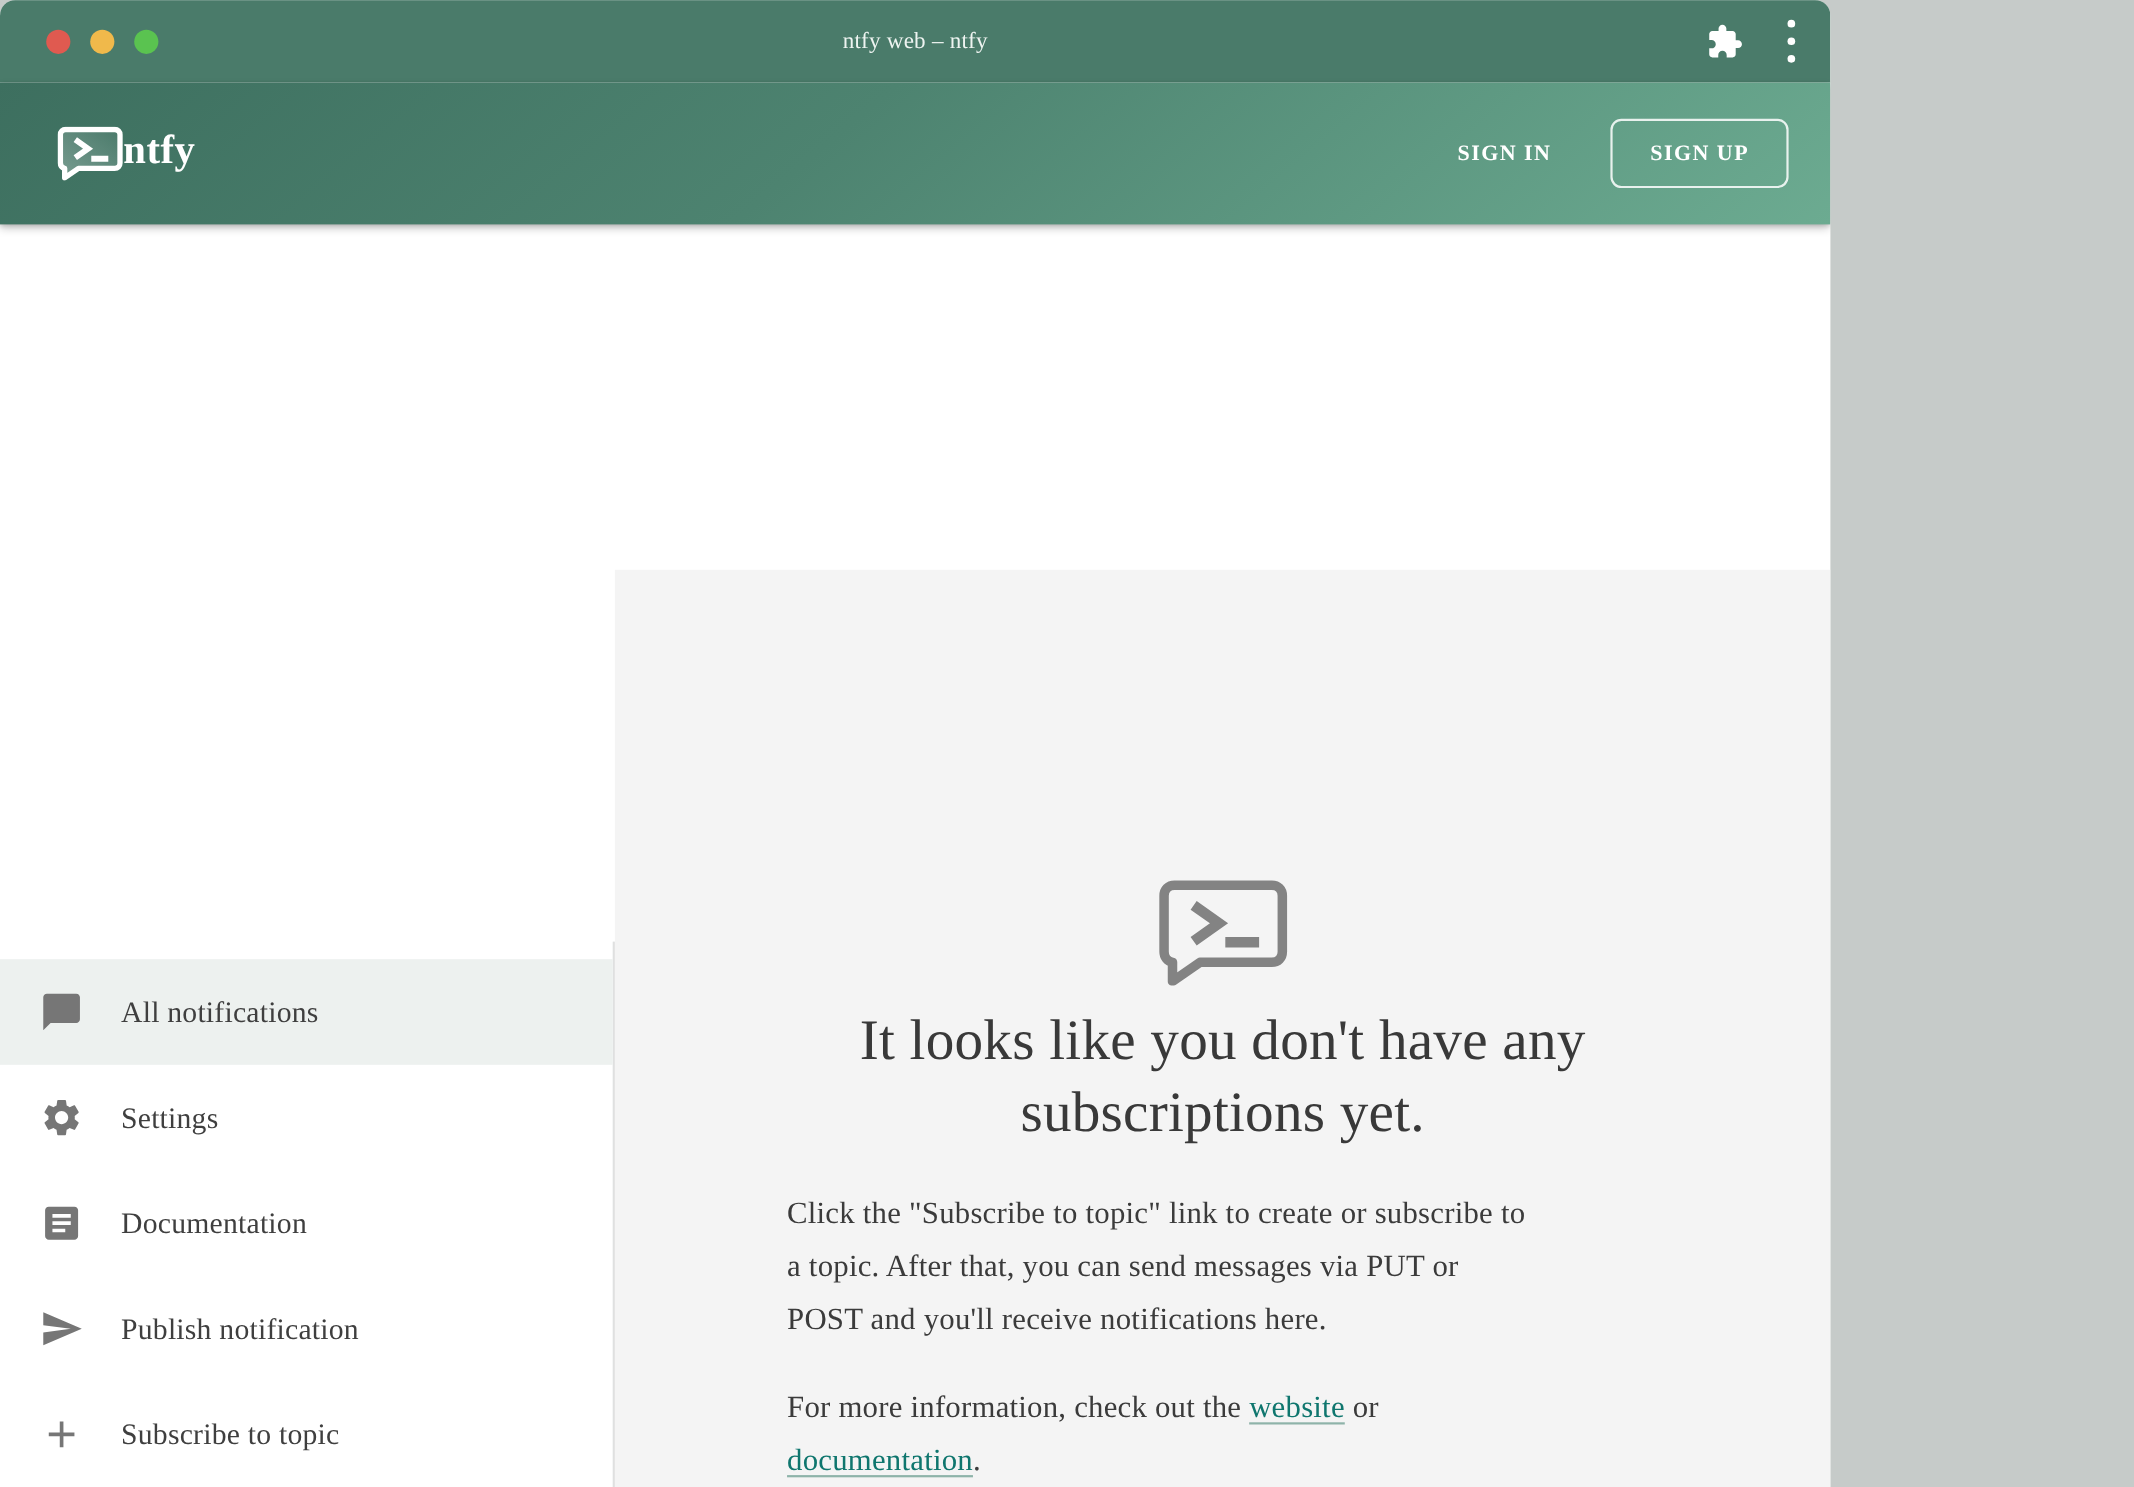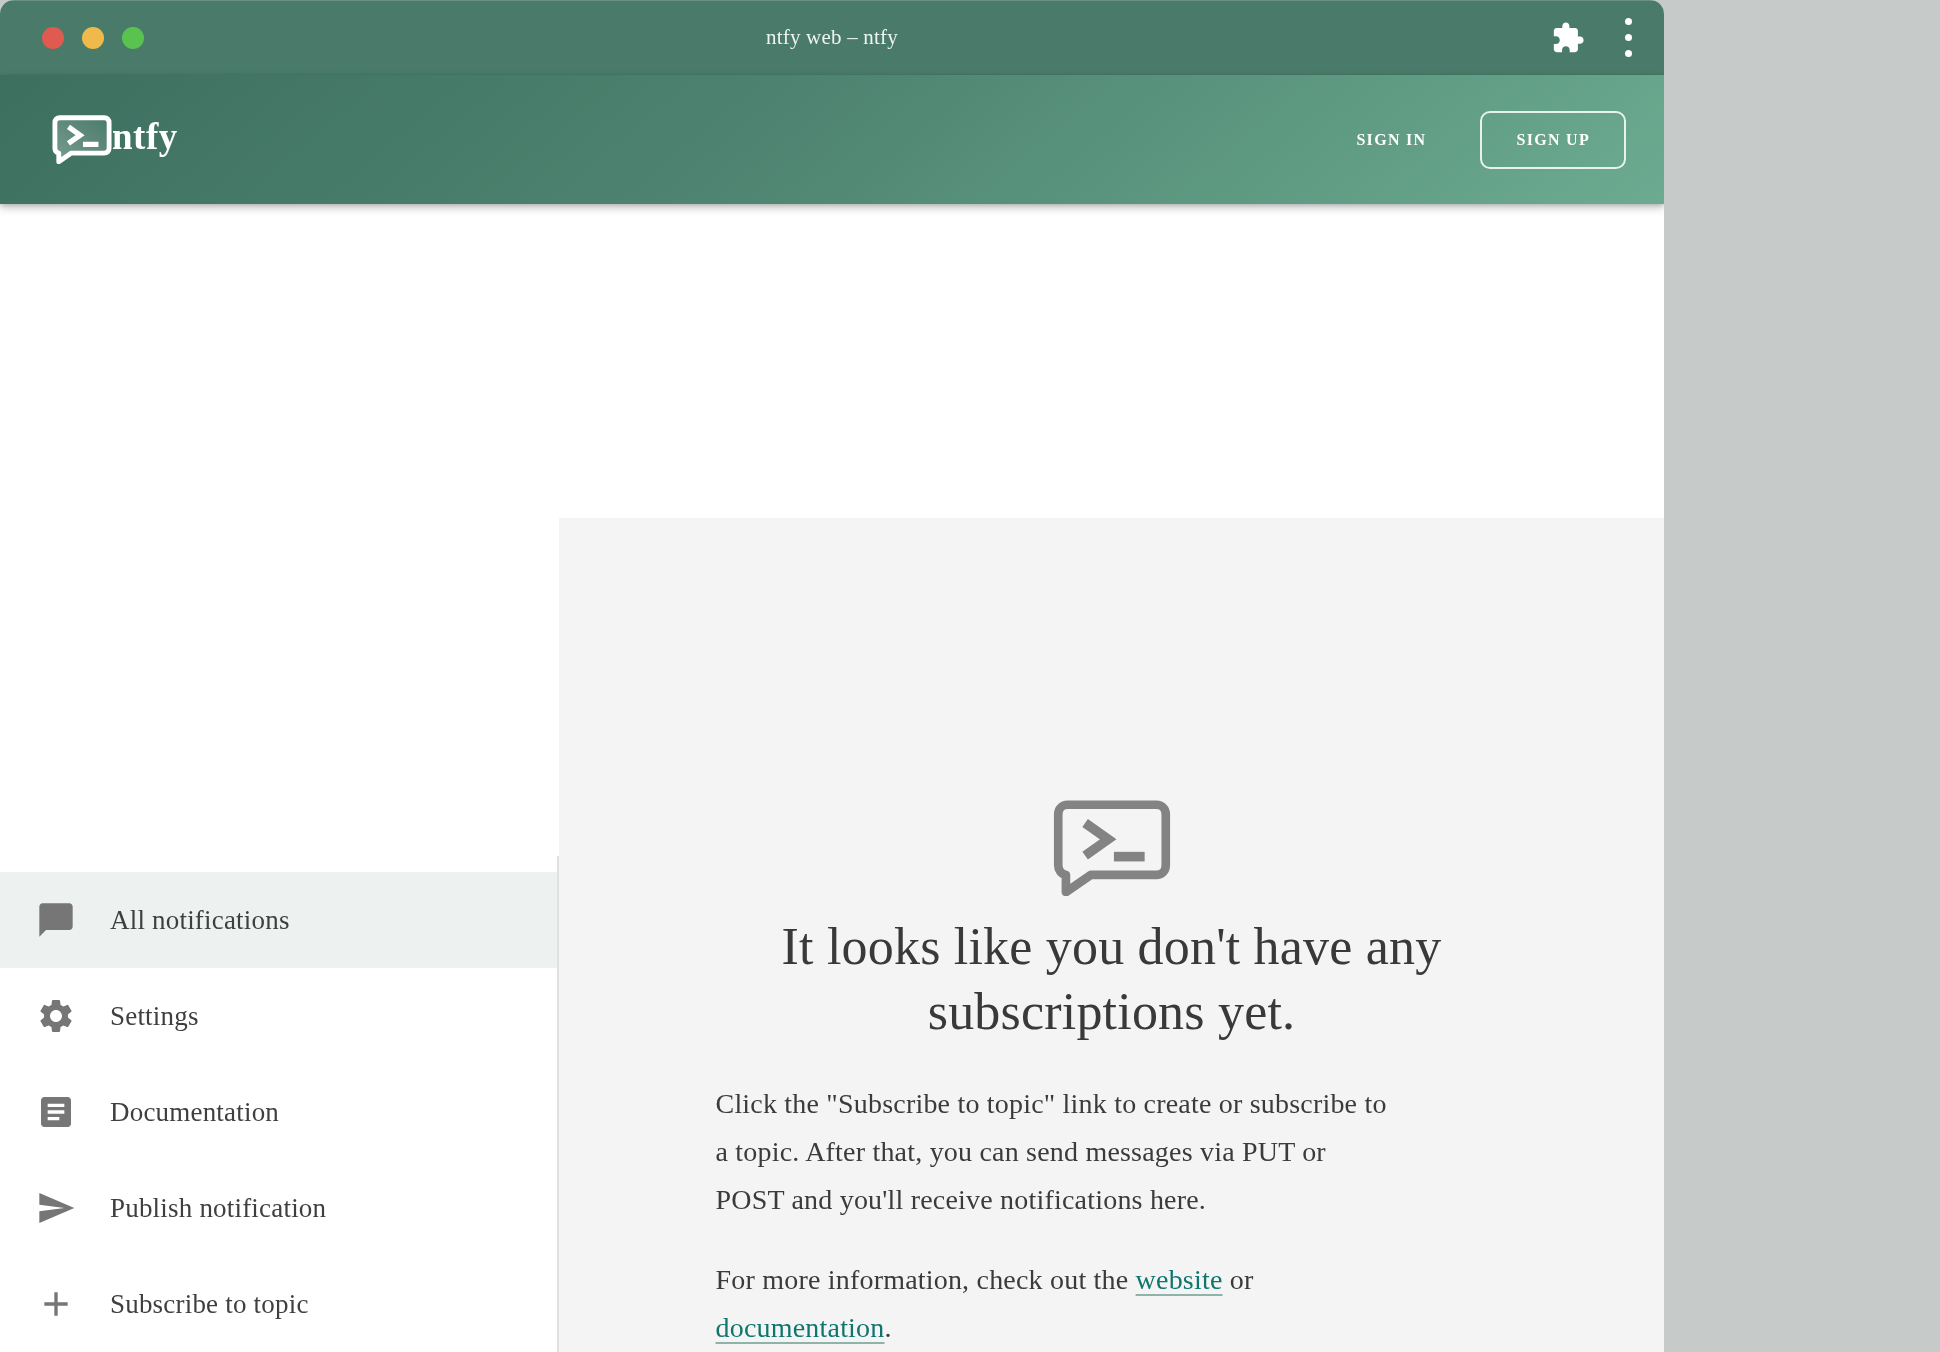--- a/index.html
+++ b/index.html
@@ -47,21 +47,21 @@
     padding: 0 38px 0 52px;
     position: relative; z-index: 5;
     box-shadow: 0 4px 8px rgba(0,0,0,0.22), 0 1px 4px rgba(0,0,0,0.15);
   }
   .brand { display: flex; }
   .brand-logo svg { display: block; }
   .brand-name { color: #ffffff; font-size: 37px; font-weight: 700; letter-spacing: 0.5px; }
   .auth { margin-left: auto; display: flex; align-items: center; }
   .btn {
     background: transparent; border: none; color: #ffffff;
-    font-family: inherit; font-size: 16px; font-weight: 700;
+    font-family: inherit; font-size: 20px; font-weight: 700;
     letter-spacing: 1.3px; cursor: pointer; text-transform: uppercase;
   }
   .btn.signin { padding: 14px 22px; }
   .btn.signup {
     margin-left: 32px;
     border: 2px solid rgba(255,255,255,0.85);
     border-radius: 10px;
     padding: 18px 34px;
   }
 

